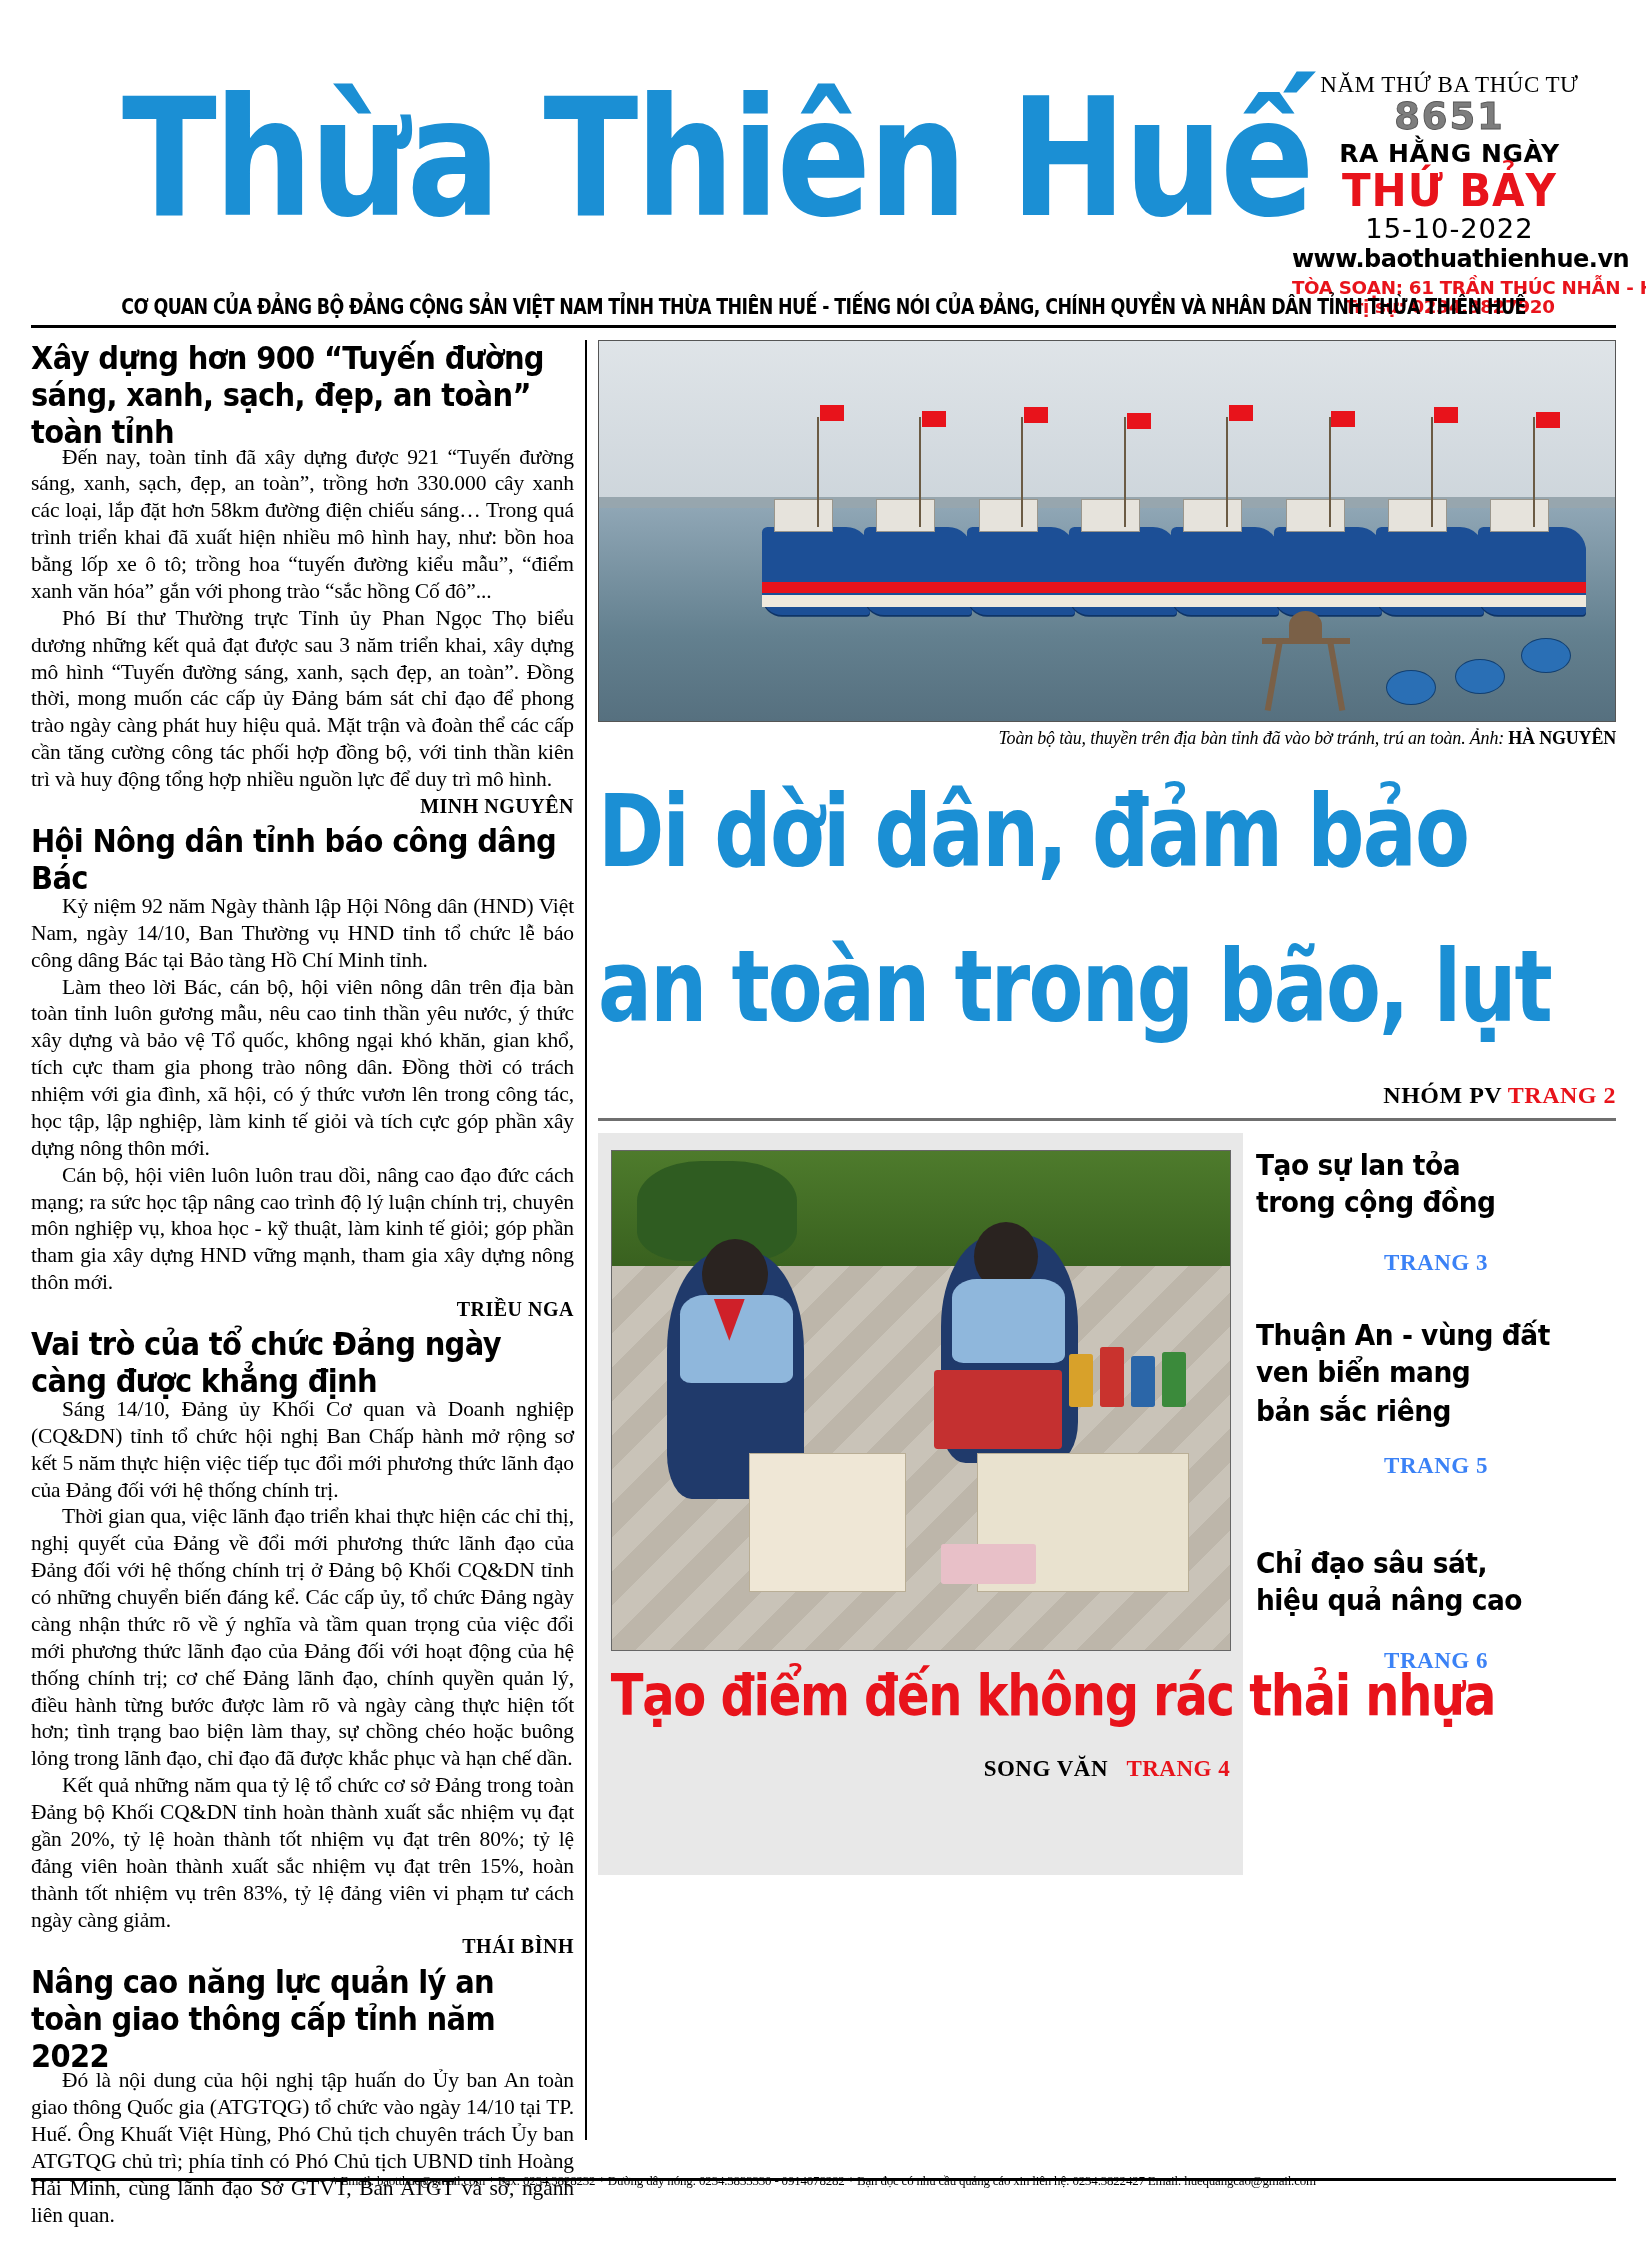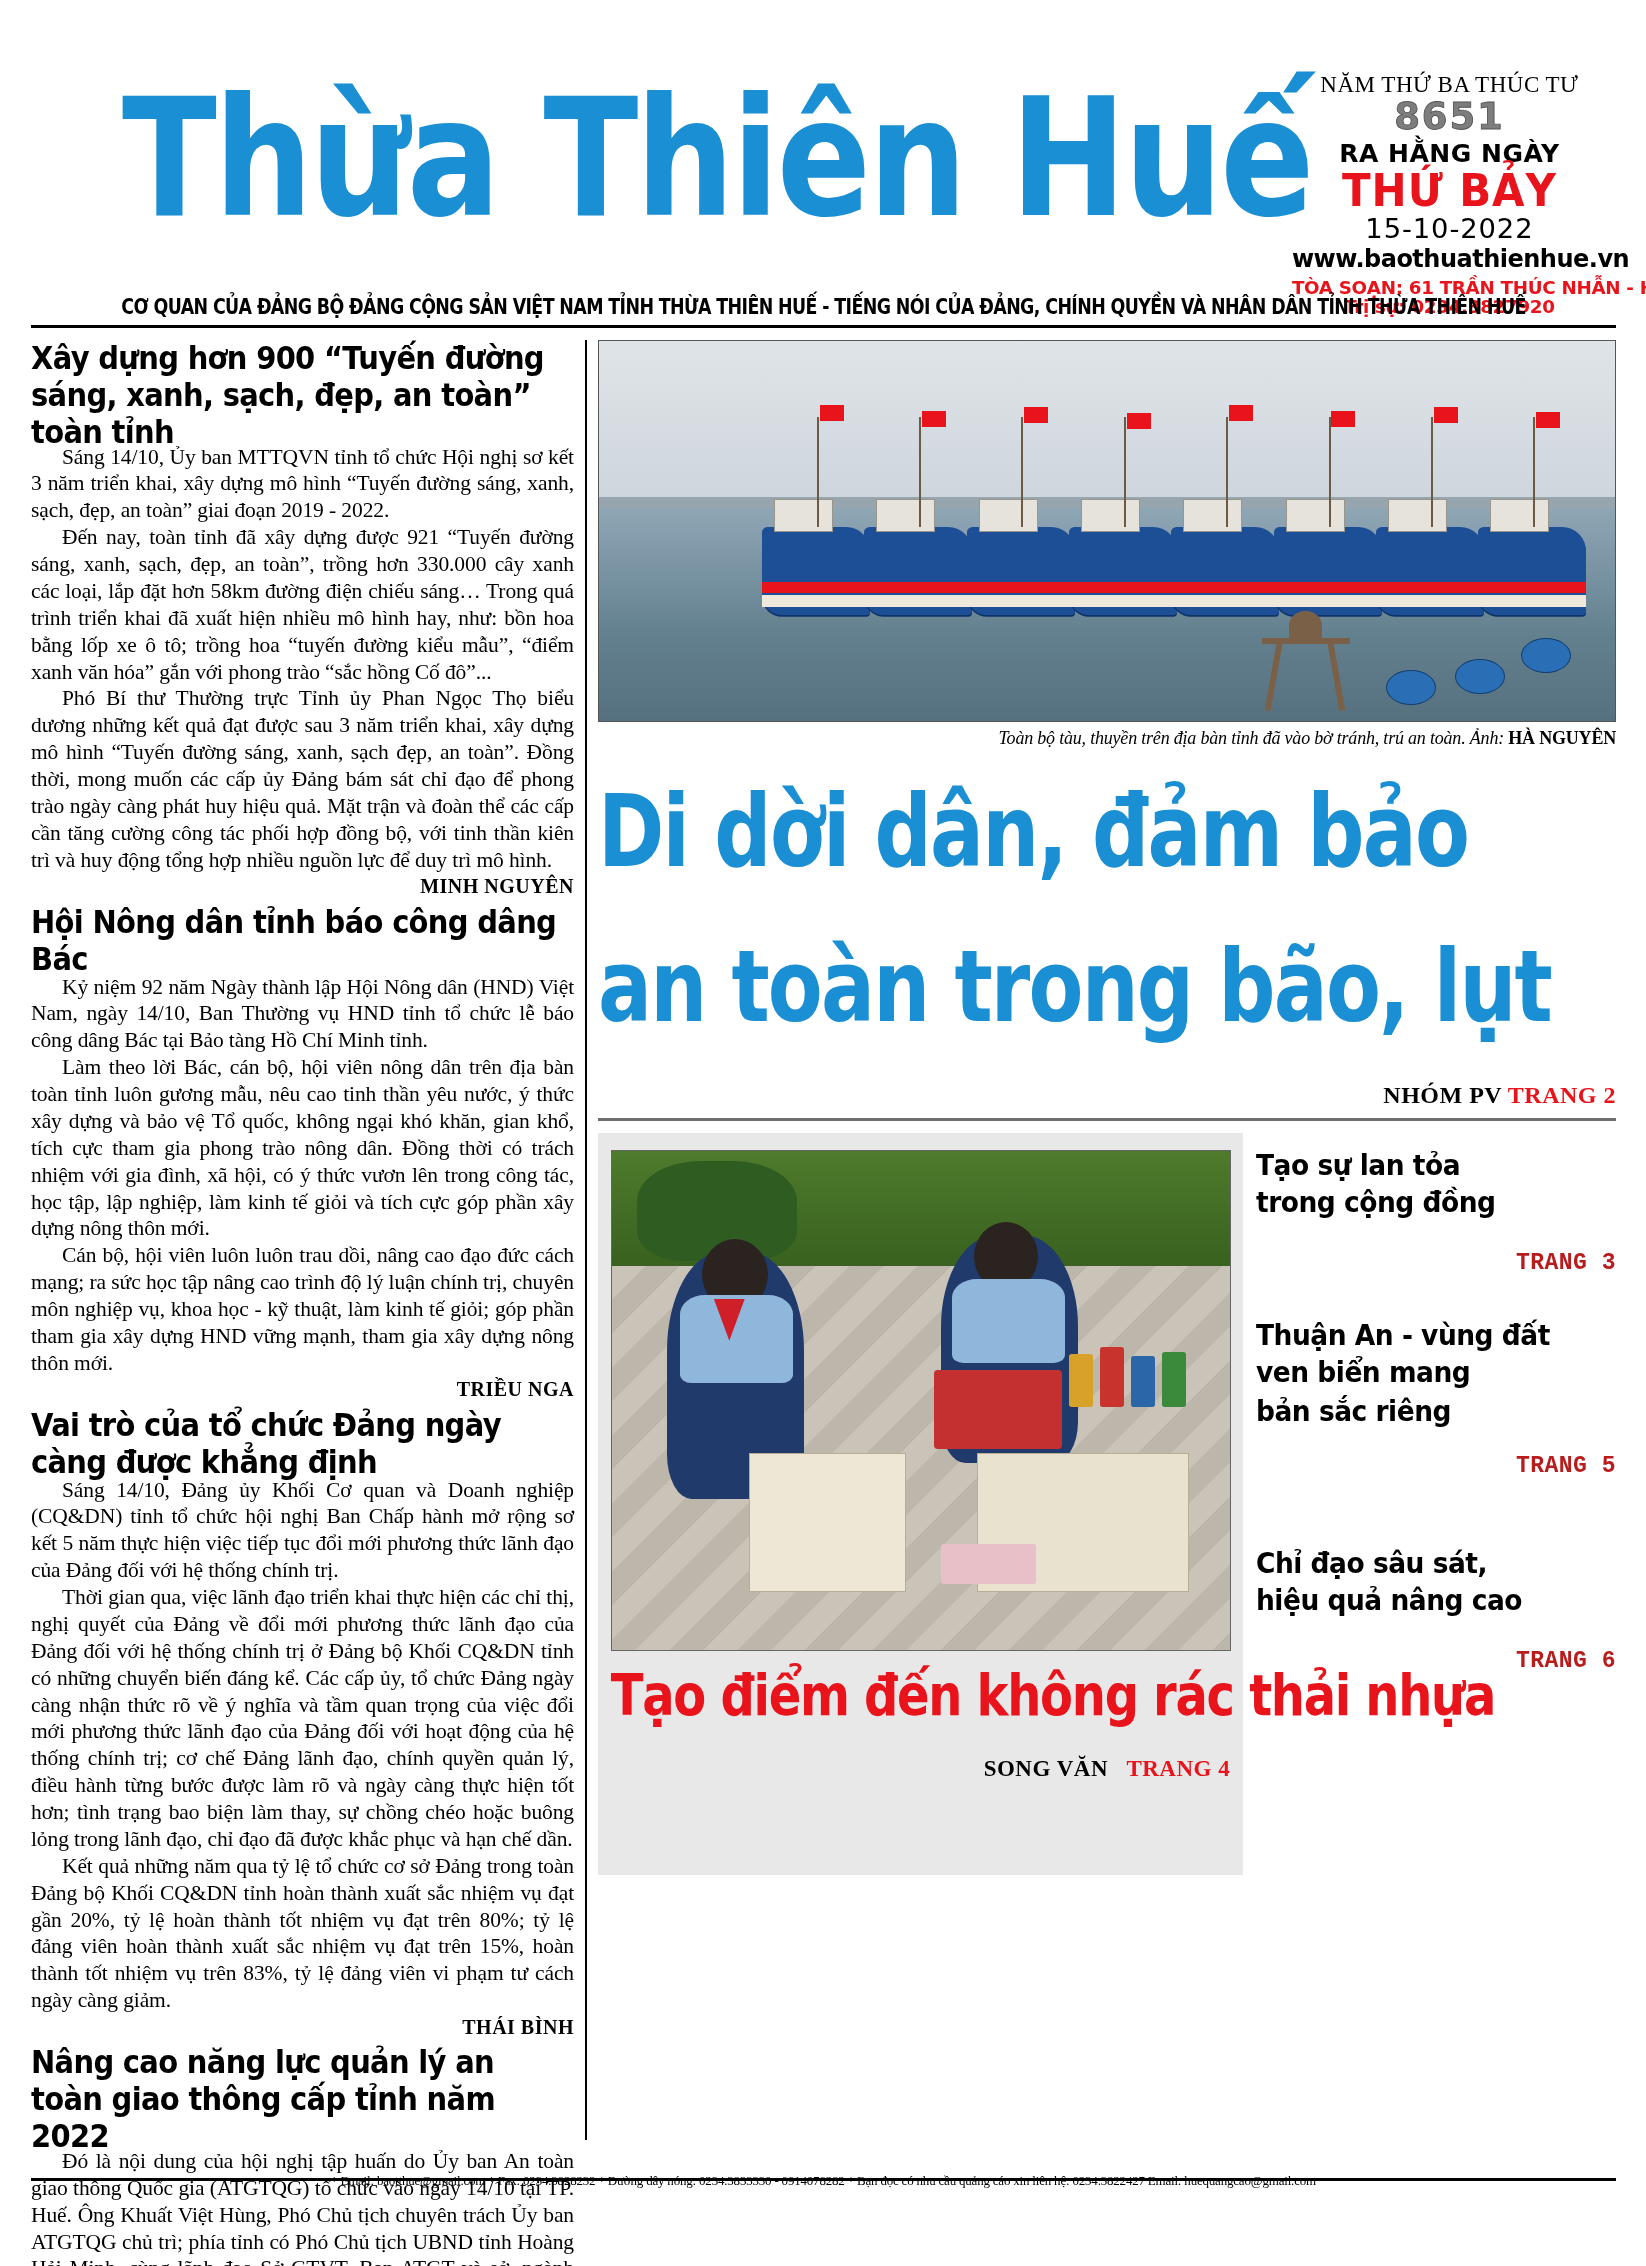--- a/index.html
+++ b/index.html
@@ -166,22 +166,22 @@
   .redby .pg{color:#e8131b;}
 
   .lower-right{position:absolute;left:658px;top:0;width:360px;height:742px;}
   .teaser{margin-bottom:0;}
   .teaser h3{
     font-family:"DejaVu Sans",sans-serif;font-weight:bold;font-size:26.5px;
     line-height:1.3;margin:0;letter-spacing:-0.5px;
     transform:scaleY(1.1);transform-origin:left top;
   }
   .teaser .pg{
-    font-family:Liberation Mono, monospace;font-weight:bold;font-size:23px;
-    color:#b91c1c;text-align:right;letter-spacing:0.5px;
+    font-family:Liberation Serif, serif;font-weight:bold;font-size:23px;
+    color:#3b82f6;text-align:center;letter-spacing:0.5px;
   }
   .t1{position:absolute;top:12.8px;left:0;width:360px;}
   .t1 .pg{margin-top:35px;}
   .t2{position:absolute;top:183px;left:0;width:360px;}
   .t2 .pg{margin-top:33px;}
   .t3{position:absolute;top:411px;left:0;width:360px;}
   .t3 .pg{margin-top:35px;}
 
   
   .rule-bot{position:absolute;left:31px;right:31px;top:2178px;height:2.7px;background:#000;}
@@ -214,21 +214,20 @@
   <div class="rule-top"></div>
 
   <div class="content">
 
     <div class="vrule"></div>
 
     <div class="col-left">
 
       <div class="art">
         <h2 class="head">Xây dựng hơn 900 “Tuyến đường sáng, xanh, sạch, đẹp, an toàn” toàn tỉnh</h2>
-        <p class="body">Sáng 14/10, Ủy ban MTTQVN tỉnh tổ chức Hội nghị sơ kết 3 năm triển khai, xây dựng mô hình “Tuyến đường sáng, xanh, sạch, đẹp, an toàn” giai đoạn 2019 - 2022.</p>
         <p class="body">Đến nay, toàn tỉnh đã xây dựng được 921 “Tuyến đường sáng, xanh, sạch, đẹp, an toàn”, trồng hơn 330.000 cây xanh các loại, lắp đặt hơn 58km đường điện chiếu sáng… Trong quá trình triển khai đã xuất hiện nhiều mô hình hay, như: bồn hoa bằng lốp xe ô tô; trồng hoa “tuyến đường kiểu mẫu”, “điểm xanh văn hóa” gắn với phong trào “sắc hồng Cố đô”...</p>
         <p class="body">Phó Bí thư Thường trực Tỉnh ủy Phan Ngọc Thọ biểu dương những kết quả đạt được sau 3 năm triển khai, xây dựng mô hình “Tuyến đường sáng, xanh, sạch đẹp, an toàn”. Đồng thời, mong muốn các cấp ủy Đảng bám sát chỉ đạo để phong trào ngày càng phát huy hiệu quả. Mặt trận và đoàn thể các cấp cần tăng cường công tác phối hợp đồng bộ, với tinh thần kiên trì và huy động tổng hợp nhiều nguồn lực để duy trì mô hình.</p>
         <div class="byline">MINH NGUYÊN</div>
       </div>
 
       <div class="art">
         <h2 class="head">Hội Nông dân tỉnh báo công dâng Bác</h2>
         <p class="body">Kỷ niệm 92 năm Ngày thành lập Hội Nông dân (HND) Việt Nam, ngày 14/10, Ban Thường vụ HND tỉnh tổ chức lễ báo công dâng Bác tại Bảo tàng Hồ Chí Minh tỉnh.</p>
         <p class="body">Làm theo lời Bác, cán bộ, hội viên nông dân trên địa bàn toàn tỉnh luôn gương mẫu, nêu cao tinh thần yêu nước, ý thức xây dựng và bảo vệ Tổ quốc, không ngại khó khăn, gian khổ, tích cực tham gia phong trào nông dân. Đồng thời có trách nhiệm với gia đình, xã hội, có ý thức vươn lên trong công tác, học tập, lập nghiệp, làm kinh tế giỏi và tích cực góp phần xây dựng nông thôn mới.</p>
         <p class="body">Cán bộ, hội viên luôn luôn trau dồi, nâng cao đạo đức cách mạng; ra sức học tập nâng cao trình độ lý luận chính trị, chuyên môn nghiệp vụ, khoa học - kỹ thuật, làm kinh tế giỏi; góp phần tham gia xây dựng HND vững mạnh, tham gia xây dựng nông thôn mới.</p>

